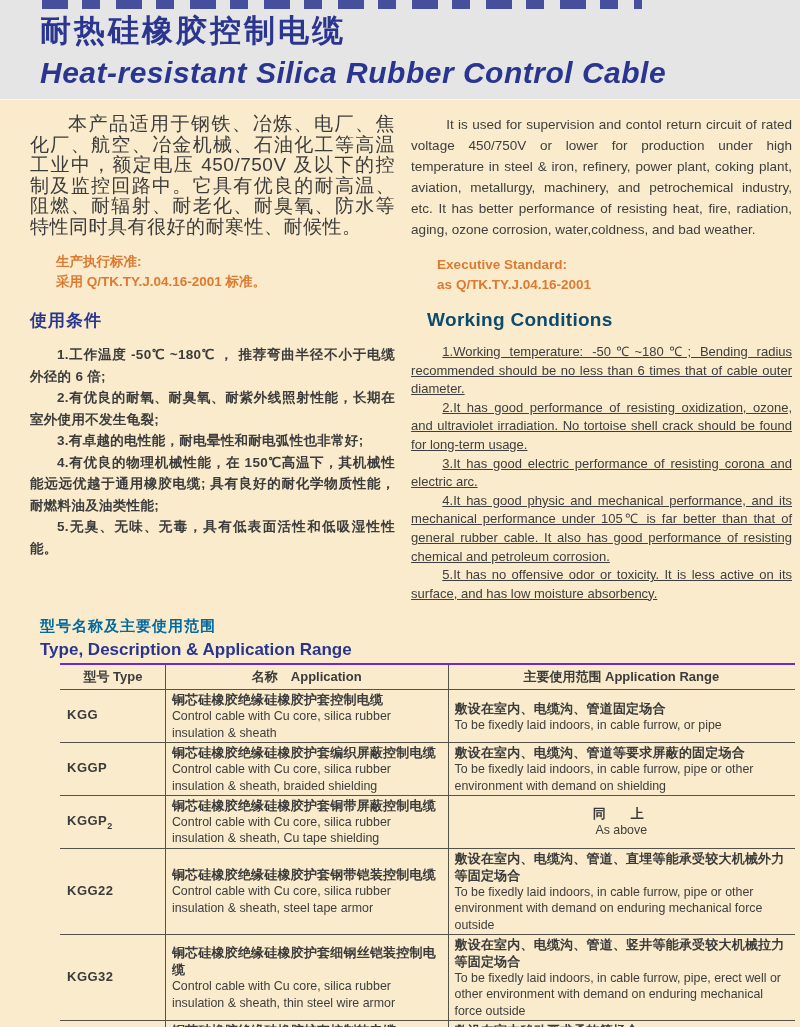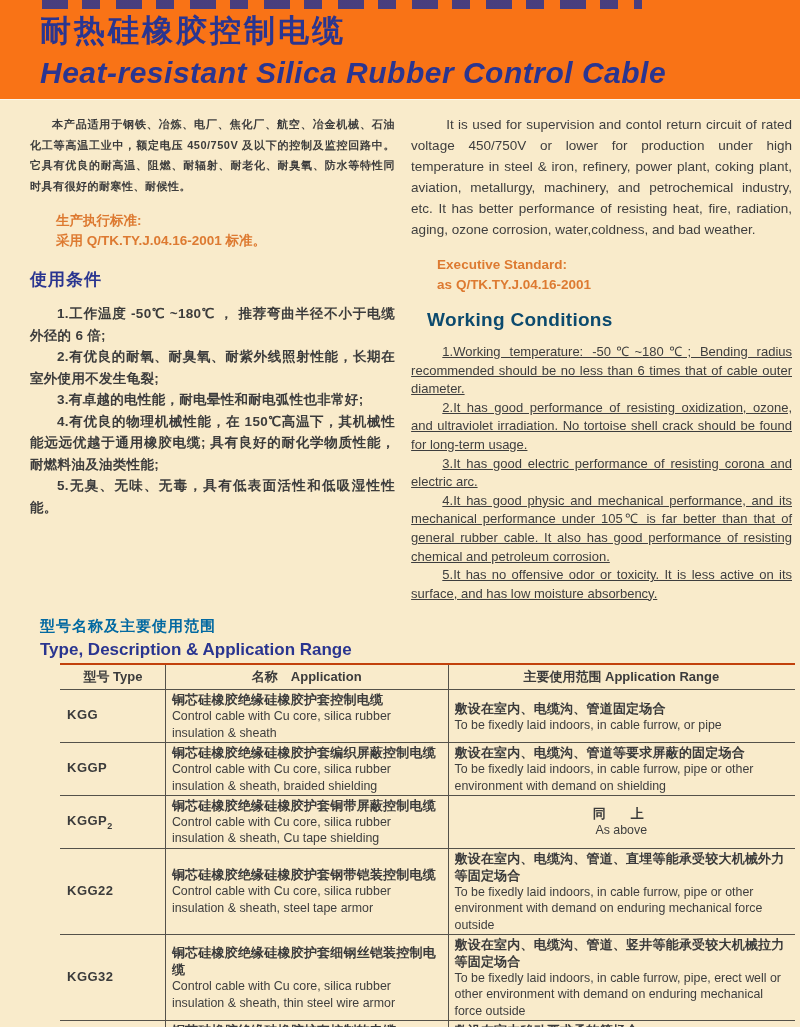--- a/index.html
+++ b/index.html
@@ -7,21 +7,21 @@
   body {
     width:800px; height:1027px;
     background:#f9ebcb;
     font-family:"Liberation Sans", sans-serif;
     color:#3b3b3b;
     overflow:hidden;
     position:relative;
   }
   
   .header {
-    background:#f97316;
+    background:#e5e5e5;
     padding:0 0 10px 40px;
     border-bottom:1px solid #fdf7ea;
   }
   .crop-strip {
     height:9px; width:600px; margin-left:2px;
     background:repeating-linear-gradient(90deg,
       #2a3590 0 26px, transparent 26px 40px,
       #2a3590 40px 58px, transparent 58px 74px);
     opacity:.85;
   }
@@ -31,21 +31,21 @@
   }
   .title-en {
     font-size:30px; font-weight:bold; font-style:italic; color:#2a3590;
     letter-spacing:.5px; margin-top:6px; line-height:32px;
   }
   
   .columns { display:flex; padding:14px 8px 0 30px; gap:16px; }
   .col-left  { width:370px; }
   .col-right { width:386px; }
   .para-cn {
-    margin:0; font-size:11px; line-height:20.5px; font-weight:700;
+    margin:0; font-size:19px; line-height:20.5px; font-weight:400;
     text-align:justify; text-indent:2em; color:#3c3c3c; letter-spacing:.5px;
   }
   .para-en {
     margin:0; font-size:13.5px; line-height:21px;
     text-align:justify; text-indent:2.6em; color:#3e3e3e;
   }
   .standard { margin:15px 0 0 26px; color:#dd7a31; font-weight:600; }
   .standard div { font-size:13.5px; line-height:20px; }
   .cond-heading-cn {
     margin:17px 0 12px 0; font-size:17px; font-weight:bold;
@@ -72,21 +72,21 @@
     margin:4px 0 3px 40px; font-size:17px; font-weight:bold;
     color:#2a3590; position:relative; z-index:2;
   }
   table.spec {
     width:735px; margin-left:60px; border-collapse:collapse;
     background:transparent; position:relative; z-index:2;
   }
   table.spec td {
     border:1px solid #55524a; padding:1px 6px; vertical-align:middle;
   }
-  table.spec tr:first-child td { border-top:2px solid #c2410c; }
+  table.spec tr:first-child td { border-top:2px solid #6d28d9; }
   table.spec tr:last-child  td { border-bottom:2px solid #55524a; }
   table.spec td { border-left-width:1px; border-right-width:1px; }
   table.spec td:first-child { border-left-color:transparent; }
   table.spec td:last-child  { border-right-color:transparent; }
   .hdr-cell { text-align:center; font-size:13px; font-weight:600; line-height:22px; color:#3b3b3b; }
   .col-type  { width:105px; }
   .col-desc  { width:283px; }
   .col-range { width:347px; }
   .type-cell { text-align:left; font-size:13px; font-weight:600; letter-spacing:.5px; }
   .type-cell sub { font-size:9px; }

